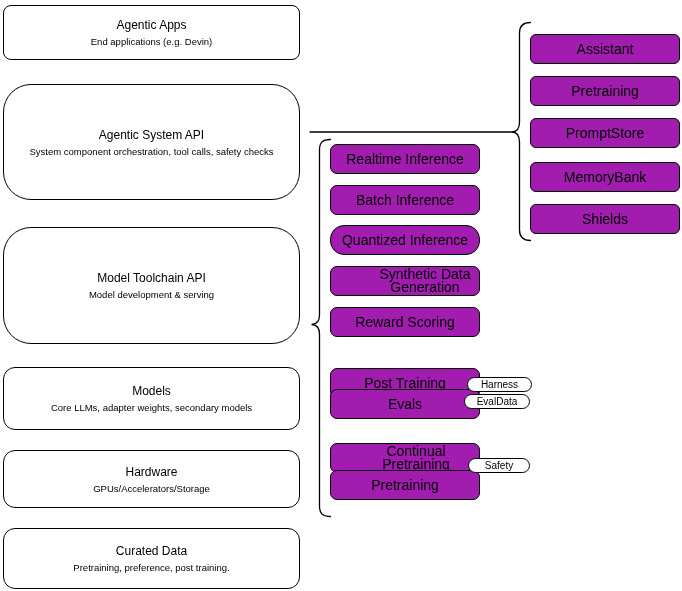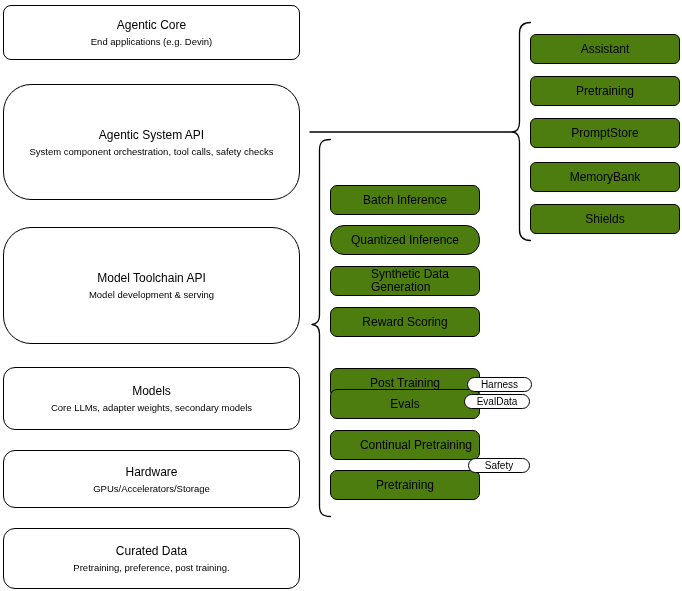--- a/index.html
+++ b/index.html
@@ -25,25 +25,26 @@
     justify-content: center;
     gap: 4px;
     text-align: center;
   }
   .panel .title { font-size: 12px; line-height: 14px; }
   .panel .subtitle { font-size: 9.5px; line-height: 11px; }
   .mid-box, .right-box {
     position: absolute;
     box-sizing: border-box;
     border: 1.3px solid #000000;
-    background: #4d7c0f;
+    background: #a21caf;
     display: flex;
     align-items: center;
     justify-content: center;
-    font-size: 12px;
+    text-align: center;
+    font-size: 14px;
     line-height: 13px;
   }
   .mid-box { left: 330px; width: 150px; height: 30px; border-radius: 7px; }
   .right-box { left: 530px; width: 150px; height: 30px; border-radius: 6px; z-index: 1; }
   .tag {
     position: absolute;
     box-sizing: border-box;
     border: 1.3px solid #000000;
     background: #ffffff;
     border-radius: 8px;
@@ -74,21 +75,21 @@
 
 <div id="stage">
 
   <svg id="connector-layer" viewBox="0 0 682 591" xmlns="http://www.w3.org/2000/svg">
     <path d="M310 132 L512.5 132"></path>
     <path d="M330.5 139.5 C322 139.5 319.5 143 319.5 150 L319.5 315 C319.5 320.5 318 324 312 324.5 C318 325 319.5 328.5 319.5 334 L319.5 506 C319.5 513 322 516.5 330.5 516.5"></path>
     <path d="M530.5 22.5 C523 22.5 519.5 26 519.5 33 L519.5 122 C519.5 127.5 518 131.5 512.5 132 C518 132.5 519.5 136.5 519.5 142 L519.5 230 C519.5 237 523 240.5 530.5 240.5"></path>
   </svg>
 
   <div class="panel" style="top:5px;height:55px;border-radius:8px;">
-    <div class="title">Agentic Core</div>
+    <div class="title">Agentic Apps</div>
     <div class="subtitle">End applications (e.g. Devin)</div>
   </div>
 
   <div class="panel" style="top:84px;height:116px;border-radius:28px;">
     <div class="title">Agentic System API</div>
     <div class="subtitle">System component orchestration, tool calls, safety checks</div>
   </div>
 
   <div class="panel" style="top:227px;height:117px;border-radius:28px;">
     <div class="title">Model Toolchain API</div>
@@ -103,27 +104,28 @@
   <div class="panel" style="top:450px;height:58px;border-radius:12px;">
     <div class="title">Hardware</div>
     <div class="subtitle">GPUs/Accelerators/Storage</div>
   </div>
 
   <div class="panel" style="top:528px;height:61px;border-radius:12px;">
     <div class="title">Curated Data</div>
     <div class="subtitle">Pretraining, preference, post training.</div>
   </div>
 
+  <div class="mid-box" style="top:144px;">Realtime Inference</div>
   <div class="mid-box" style="top:185px;">Batch Inference</div>
   <div class="mid-box" style="top:225px;border-radius:14px;">Quantized Inference</div>
   <div class="mid-box" style="top:266px;padding-left:40px;">Synthetic Data Generation</div>
   <div class="mid-box" style="top:307px;">Reward Scoring</div>
   <div class="mid-box" style="top:368px;">Post Training</div>
   <div class="mid-box" style="top:389px;">Evals</div>
-  <div class="mid-box" style="top:430px;padding-left:22px;">Continual Pretraining</div>
+  <div class="mid-box" style="top:443px;padding-left:22px;">Continual Pretraining</div>
   <div class="mid-box" style="top:470px;">Pretraining</div>
 
   <div class="tag" style="left:467px;top:377px;width:65px;height:15px;">Harness</div>
   <div class="tag" style="left:464px;top:394px;width:66px;height:15px;text-align:right;">EvalData</div>
   <div class="tag" style="left:468px;top:410px;width:62px;height:15px;margin-top:48px;">Safety</div>
 
   <div class="right-box" style="top:34px;">Assistant</div>
   <div class="right-box" style="top:76px;">Pretraining</div>
   <div class="right-box" style="top:118px;">PromptStore</div>
   <div class="right-box" style="top:162px;">MemoryBank</div>

